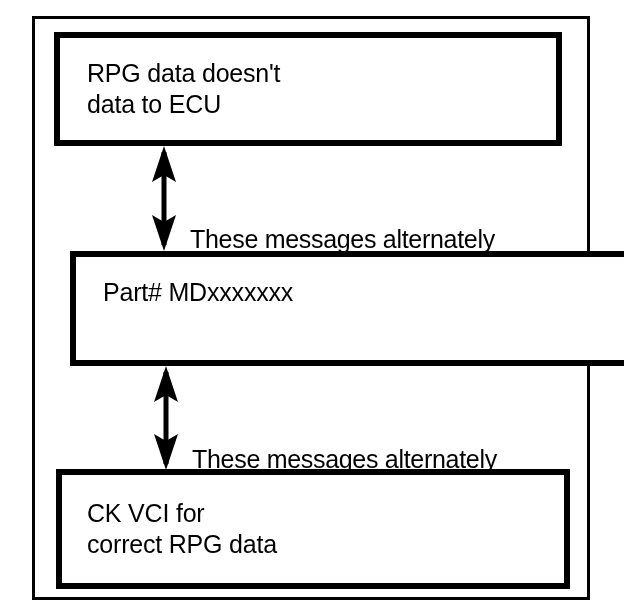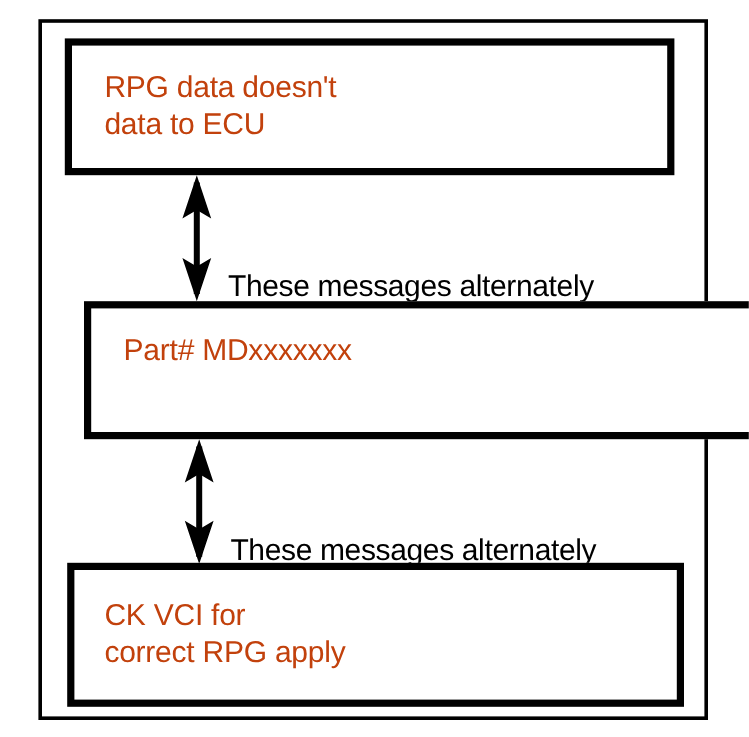--- a/index.html
+++ b/index.html
@@ -47,21 +47,21 @@
   .msg-box-3 { left: 56px;  top: 469px; width: 514px; height: 120px; }
 
   .msg-text {
     position: absolute;
     left: 27px;
     top: 20px;
     font-size: 25px;
     line-height: 31px;
     letter-spacing: -0.2px;
     white-space: pre;
-    color: #c2410c;
+    color: #000000;
   }
   .msg-box-3 .msg-text { left: 25px; top: 23px; }
 
   
   .connector {
     position: absolute;
     width: 44px;
   }
   .connector-1 { left: 142px; top: 146px; height: 105px; }
   .connector-2 { left: 144px; top: 366px; height: 104px; }
@@ -117,16 +117,16 @@
     </svg>
   </div>
 
   <div class="annotation annotation-2">
     <div>These messages alternately</div>
     <div>display every four seconds</div>
   </div>
 
   <div class="msg-box msg-box-3">
     <div class="msg-text">CK VCI for</div>
-    <div class="msg-text" style="top:54px;">correct RPG apply</div>
+    <div class="msg-text" style="top:54px;">correct RPG data</div>
   </div>
 
 </div>
 
 </body></html>

